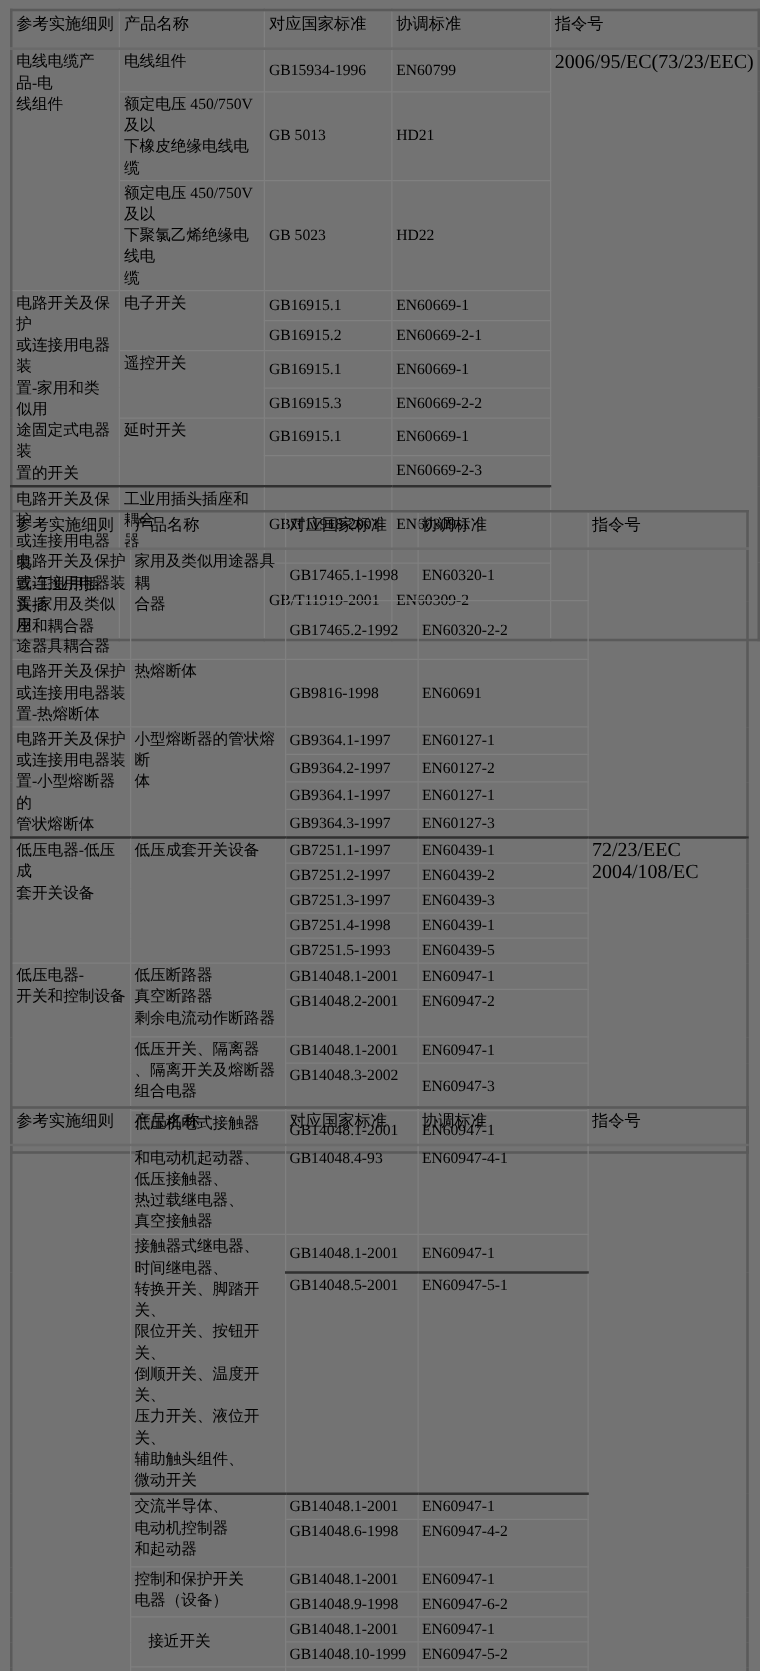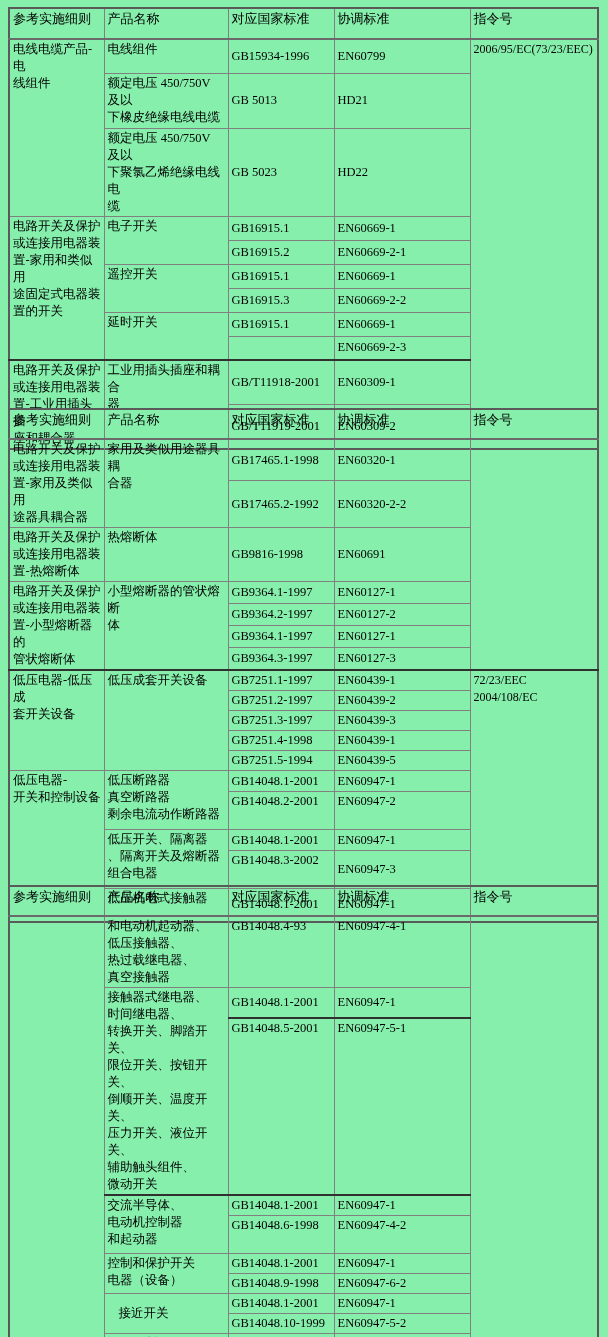--- a/index.html
+++ b/index.html
@@ -1,20 +1,20 @@
 <!DOCTYPE html>
 <html><head>
 <meta charset="utf-8">
 <style>
   html,body{margin:0;padding:0;background:#ffffff;}
   #page{
     position:relative;
     width:608px;height:1337px;
     overflow:hidden;
-    background:#86efac;
+    background:#737373;
     font-family:"Liberation Serif","DejaVu Serif",serif;
     color:#000000;
   }
   table.std-table{
     position:absolute;
     border-collapse:collapse;
     table-layout:fixed;
     border:2px solid #5a5a5a;
   }
   table.std-table td, table.std-table th{
@@ -26,21 +26,21 @@
     text-align:left;
     vertical-align:top;
     white-space:pre-line;
     overflow:hidden;
   }
   table.std-table th{
     border-bottom:2px solid #6a6a6a;
     font-size:13px;
   }
   table.std-table td.col3, table.std-table td.col4{vertical-align:middle;}
-  table.std-table td.col5{font-size:12px;margin-left:25px;}
+  table.std-table td.col5{font-size:16px;margin-left:25px;}
   table.std-table td.va-top{vertical-align:top !important;}
   table.std-table td.va-mid{vertical-align:middle !important;padding-left:14px;}
   table.std-table tr.hb > td{border-top:2px solid #303030;}
 </style>
 </head>
 <body>
 
 <div id="page">
   <div>
       <table class="std-table" style="top: 7px; left: 8px;">
@@ -210,21 +210,21 @@
           </tr>
           <tr style="height: 19px;">
             <td class="col3">GB7251.3-1997</td>
             <td class="col4">EN60439-3</td>
           </tr>
           <tr style="height: 19px;">
             <td class="col3">GB7251.4-1998</td>
             <td class="col4">EN60439-1</td>
           </tr>
           <tr style="height: 19px;">
-            <td class="col3">GB7251.5-1994</td>
+            <td class="col3">GB7251.5-1993</td>
             <td class="col4">EN60439-5</td>
           </tr>
           <tr style="height: 21px; margin-top: 36px;">
             <td rowspan="5" class="col1">低压电器-
 开关和控制设备</td>
             <td rowspan="2" class="col2">低压断路器
 真空断路器
 剩余电流动作断路器</td>
             <td class="col3">GB14048.1-2001</td>
             <td class="col4">EN60947-1</td>

